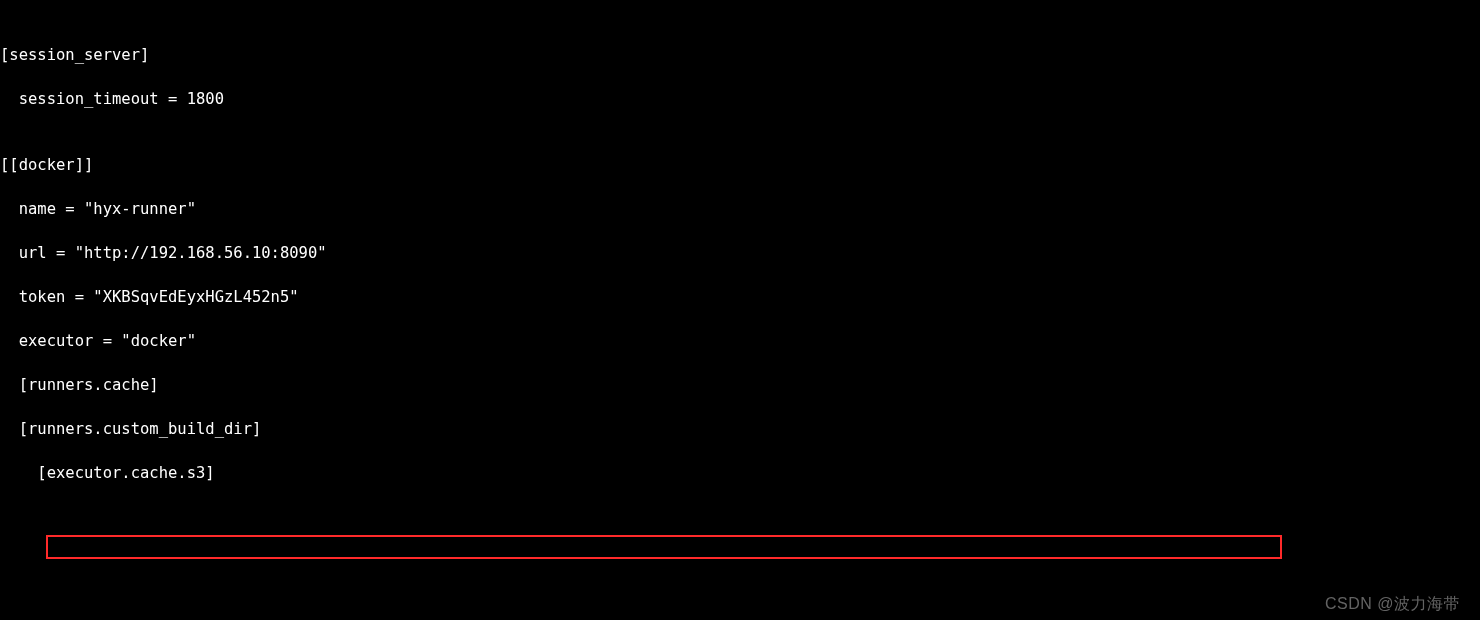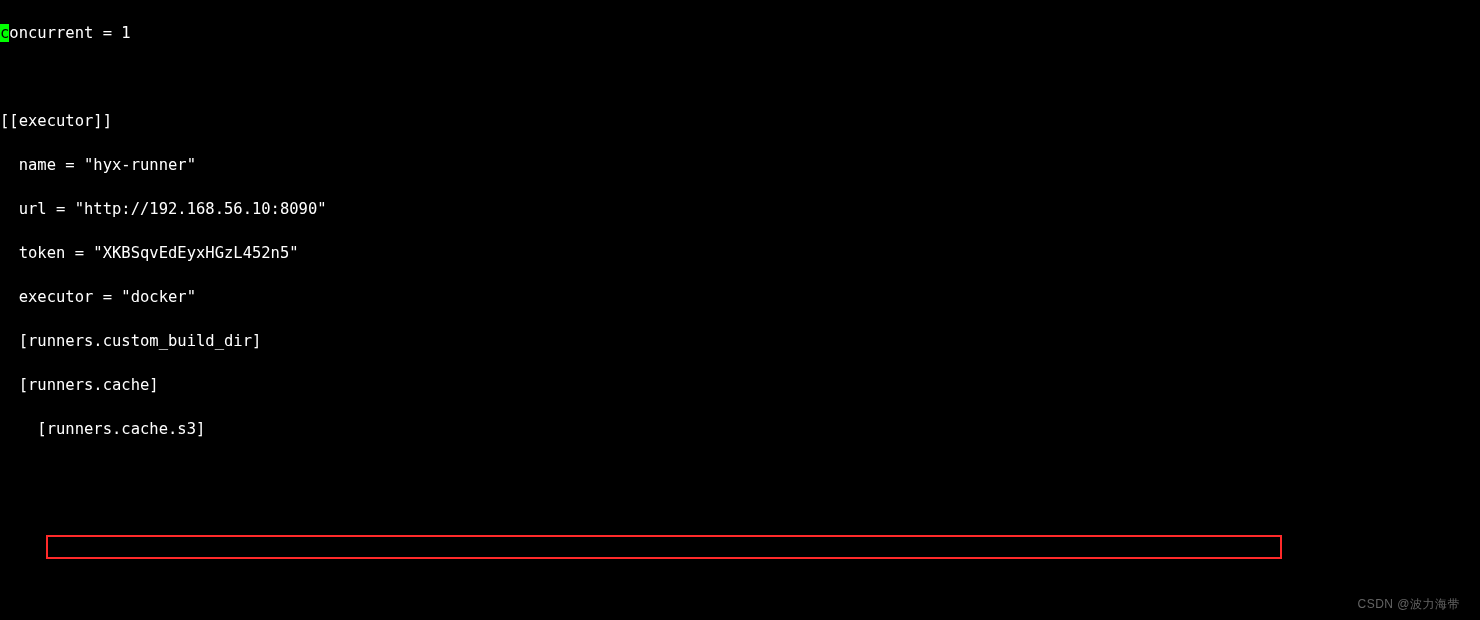--- a/index.html
+++ b/index.html
@@ -35,39 +35,40 @@
     width: 1232px;
     height: 20px;
     pointer-events: none;
   }
   .watermark {
     position: absolute;
     right: 20px;
     bottom: 5px;
     color: rgba(180,180,180,0.55);
     font-family: sans-serif;
-    font-size: 12px;
+    font-size: 16px;
     letter-spacing: 0.5px;
   }
 </style>
 </head>
 <body>
 
 <div class="term">
-<span class="line"><span class="cursor">c</span><span>oncurrent = 1</span></span>
 <span class="line"></span>
+<span class="line">[session_server]</span>
+<span class="line">  session_timeout = 1800</span>
 <span class="line"></span>
-<span class="line">[[executor]]</span>
+<span class="line">[[docker]]</span>
 <span class="line">  name = "hyx-runner"</span>
 <span class="line">  url = "http://192.168.56.10:8090"</span>
 <span class="line">  token = "XKBSqvEdEyxHGzL452n5"</span>
 <span class="line">  executor = "docker"</span>
+<span class="line">  [runners.cache]</span>
 <span class="line">  [runners.custom_build_dir]</span>
-<span class="line">  [runners.cache]</span>
-<span class="line">    [runners.cache.s3]</span>
+<span class="line">    [executor.cache.s3]</span>
 
 
 
 
 
 
 
 
 
 

